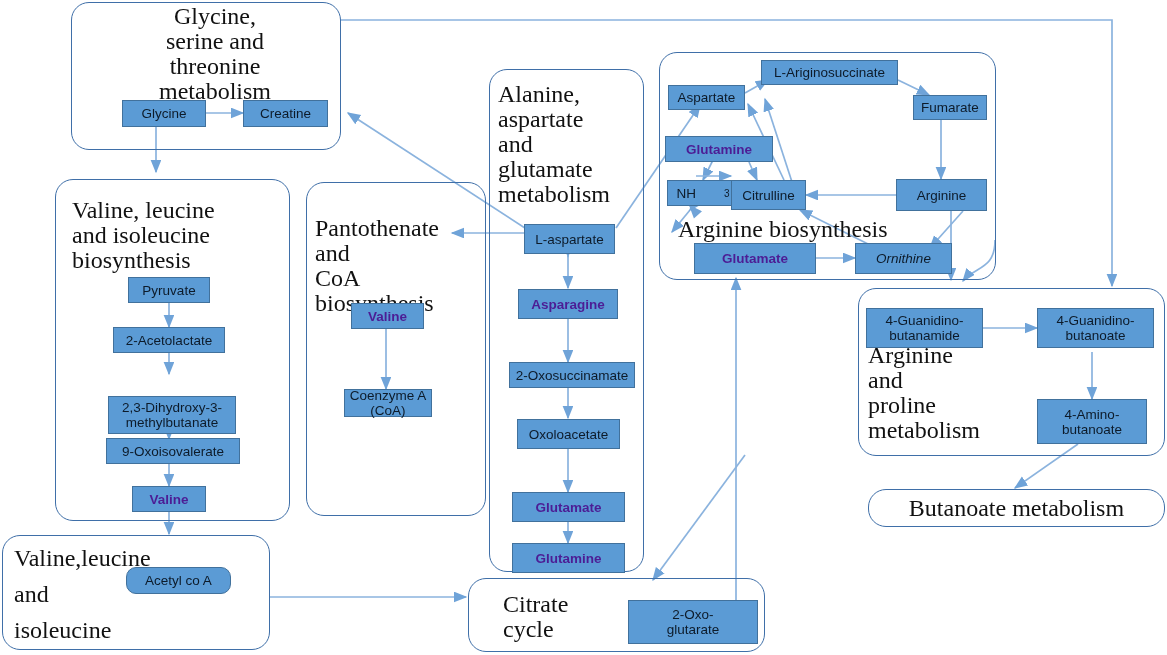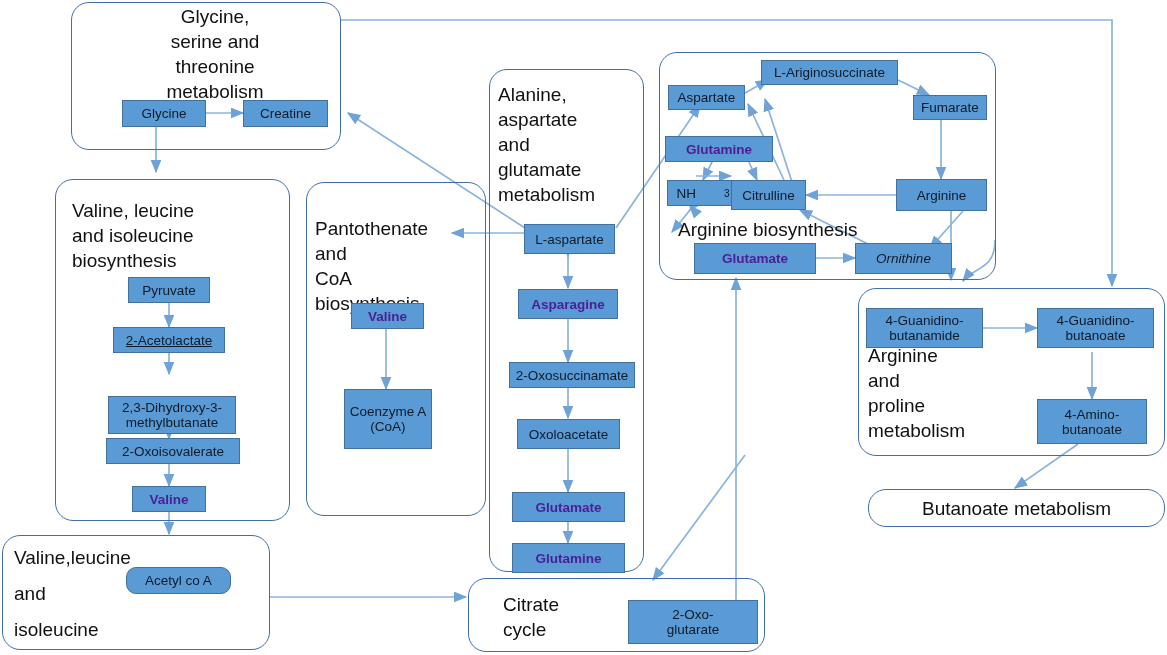--- a/index.html
+++ b/index.html
@@ -3,22 +3,22 @@
 <meta charset="utf-8">
 <style>
   html,body{margin:0;padding:0;background:#ffffff;}
   #stage{position:relative;width:1167px;height:655px;background:#fff;
          font-family:"Liberation Sans", sans-serif; overflow:hidden;}
   svg#wires{position:absolute;left:0;top:0;width:1167px;height:655px;}
 
   
   .pbox{position:absolute;border:1.6px solid #3f6fa8;border-radius:18px;
         background:transparent;box-sizing:border-box;}
-  .ptitle{position:absolute;font-family:Liberation Sans, sans-serif;
-          font-size:19px;line-height:25px;color:#111;white-space:pre-line;letter-spacing:0px;}
+  .ptitle{position:absolute;font-family:Liberation Serif, serif;
+          font-size:24px;line-height:25px;color:#111;white-space:pre-line;letter-spacing:0px;}
 
   
   .node{position:absolute;background:#5b9bd5;border:1px solid #41719c;
         color:#0d1b2a;font-size:13.5px;line-height:15px;display:flex;
         align-items:center;justify-content:center;text-align:center;
         box-sizing:border-box;padding:10px 4px;white-space:pre-line;}
   .node.hl{color:#4c1d95;font-weight:bold;}
   .node sub{font-size:10px;vertical-align:sub;}
 </style>
 </head>
@@ -103,33 +103,33 @@
 threonine
 metabolism</div>
   <div class="node" style="left:122px;top:100px;width:84px;height:27px;">Glycine</div>
   <div class="node" style="left:243px;top:100px;width:85px;height:27px;">Creatine</div>
 
   <div class="pbox" style="left:55px;top:179px;width:235px;height:342px;"></div>
   <div class="ptitle" style="left:72px;top:198px;width:215px;">Valine, leucine
 and isoleucine
 biosynthesis</div>
   <div class="node" style="left:128px;top:277px;width:82px;height:26px;">Pyruvate</div>
-  <div class="node" style="left:113px;top:327px;width:112px;height:26px;text-decoration:underline;">2-Acetolactate</div>
+  <div class="node" style="left:113px;top:327px;width:112px;height:26px;">2-Acetolactate</div>
   <div class="node" style="left:108px;top:374px;width:128px;height:38px;margin-top:22px;">2,3-Dihydroxy-3-
 methylbutanate</div>
-  <div class="node" style="left:106px;top:438px;width:134px;height:26px;">2-Oxoisovalerate</div>
+  <div class="node" style="left:106px;top:438px;width:134px;height:26px;">9-Oxoisovalerate</div>
   <div class="node hl" style="left:132px;top:486px;width:74px;height:26px;">Valine</div>
 
   <div class="pbox" style="left:306px;top:182px;width:180px;height:334px;"></div>
   <div class="ptitle" style="left:315px;top:198px;width:175px;margin-top:18px;">Pantothenate
 and
 CoA
 biosynthesis</div>
   <div class="node hl" style="left:351px;top:303px;width:73px;height:26px;">Valine</div>
-  <div class="node" style="left:344px;top:389px;width:88px;height:60px;">Coenzyme A
+  <div class="node" style="left:344px;top:389px;width:88px;height:28px;">Coenzyme A
 (CoA)</div>
 
   <div class="pbox" style="left:489px;top:69px;width:155px;height:503px;"></div>
   <div class="ptitle" style="left:498px;top:82px;width:148px;">Alanine,
 aspartate
 and
 glutamate
 metabolism</div>
   <div class="node" style="left:524px;top:224px;width:91px;height:30px;">L-aspartate</div>
   <div class="node hl" style="left:518px;top:289px;width:100px;height:30px;">Asparagine</div>

